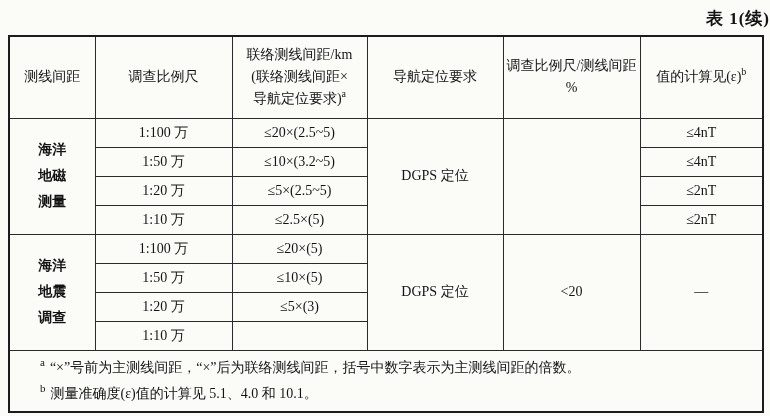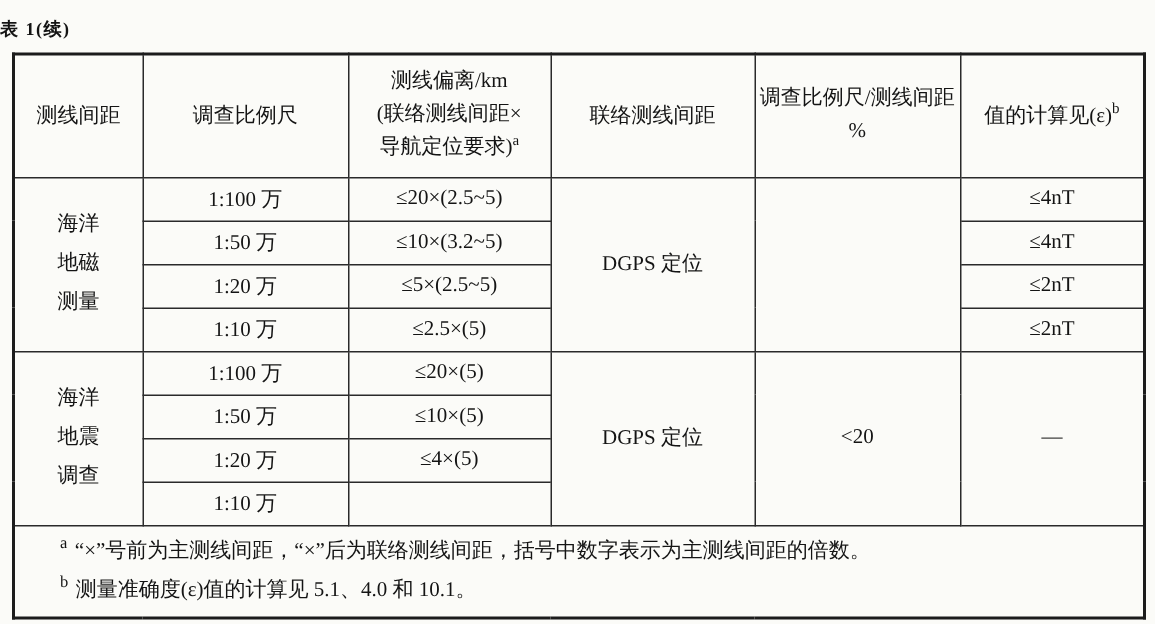--- a/index.html
+++ b/index.html
@@ -5,25 +5,25 @@
   html,body { margin:0; padding:0; }
   body {
     width:770px; height:416px;
     background:#fbfbf8;
     color:#141414;
     font-family:"Liberation Serif","DejaVu Serif",serif;
     overflow:hidden;
   }
   .page { padding-top:7px; }
   .doc-title {
-    text-align:left;
-    font-size:12px;
+    text-align:right;
+    font-size:17px;
     font-weight:bold;
     letter-spacing:1px;
-    height:24px; line-height:24px;
+    height:24px; line-height:24px;margin-left:35px;
   }
   table.spec {
     border-collapse:collapse;
     table-layout:fixed;
     width:754px;
     margin-left:8px;
     margin-top:4px;
     border:2px solid #1c1c1c;
   }
   .spec th, .spec td {
@@ -31,21 +31,21 @@
     text-align:center;
     vertical-align:middle;
     font-size:14px;
     font-weight:normal;
     padding:0 2px;
     overflow:hidden;
   }
   tr.header-row { height:82px; }
   tr.body-row { height:29px; }
   .hline { display:block; line-height:1.6; }
-  .pline { display:block; line-height:26px; }
+  .pline { display:block; line-height:26px;font-weight:bold; }
   sup { font-size:10px; line-height:0; }
   td.fn-cell {
     text-align:left;
     vertical-align:middle;
     height:54px;
     padding:3px 8px 3px 30px;
   }
   .fnote { line-height:26px; font-size:14px; white-space:nowrap;font-family:Liberation Serif, serif; }
   .fnote sup { margin-right:5px; font-size:11px; }
 </style>
@@ -64,25 +64,25 @@
       <col style="width:136px">
         <col style="width:137px">
         <col style="width:123px">
     </colgroup>
 
     <tbody>
         <tr class="header-row">
       <th>测线间距</th>
       <th>调查比例尺</th>
       <th>
-        <span class="hline">测线偏离/km</span>
+        <span class="hline">联络测线间距/km</span>
         <span class="hline">(联络测线间距×</span>
         <span class="hline"><span>导航定位要求)</span><sup>a</sup></span>
       </th>
-      <th>联络测线间距</th>
+      <th>导航定位要求</th>
       <th>
         <span class="hline">调查比例尺/测线间距</span>
         <span class="hline">%</span>
       </th>
       <th><span>值的计算见(ε)</span><sup>b</sup></th>
     </tr>
 
     <tr class="body-row">
       <td rowspan="4">
         <span class="pline">海洋</span>
@@ -122,21 +122,21 @@
       <td rowspan="4">DGPS 定位</td>
       <td rowspan="4">&lt;20</td>
       <td rowspan="4">—</td>
     </tr>
     <tr class="body-row">
       <td>1:50 万</td>
       <td>≤10×(5)</td>
     </tr>
     <tr class="body-row">
       <td>1:20 万</td>
-      <td>≤4×(5)</td>
+      <td>≤5×(3)</td>
     </tr>
     <tr class="body-row">
       <td>1:10 万</td>
       <td></td>
     </tr>
 
     <tr>
       <td class="fn-cell" colspan="6">
         <div class="fnote"><sup>a</sup><span>“×”号前为主测线间距，“×”后为联络测线间距，括号中数字表示为主测线间距的倍数。</span></div>
         <div class="fnote"><sup>b</sup><span>测量准确度(ε)值的计算见 5.1、4.0 和 10.1。</span></div>

